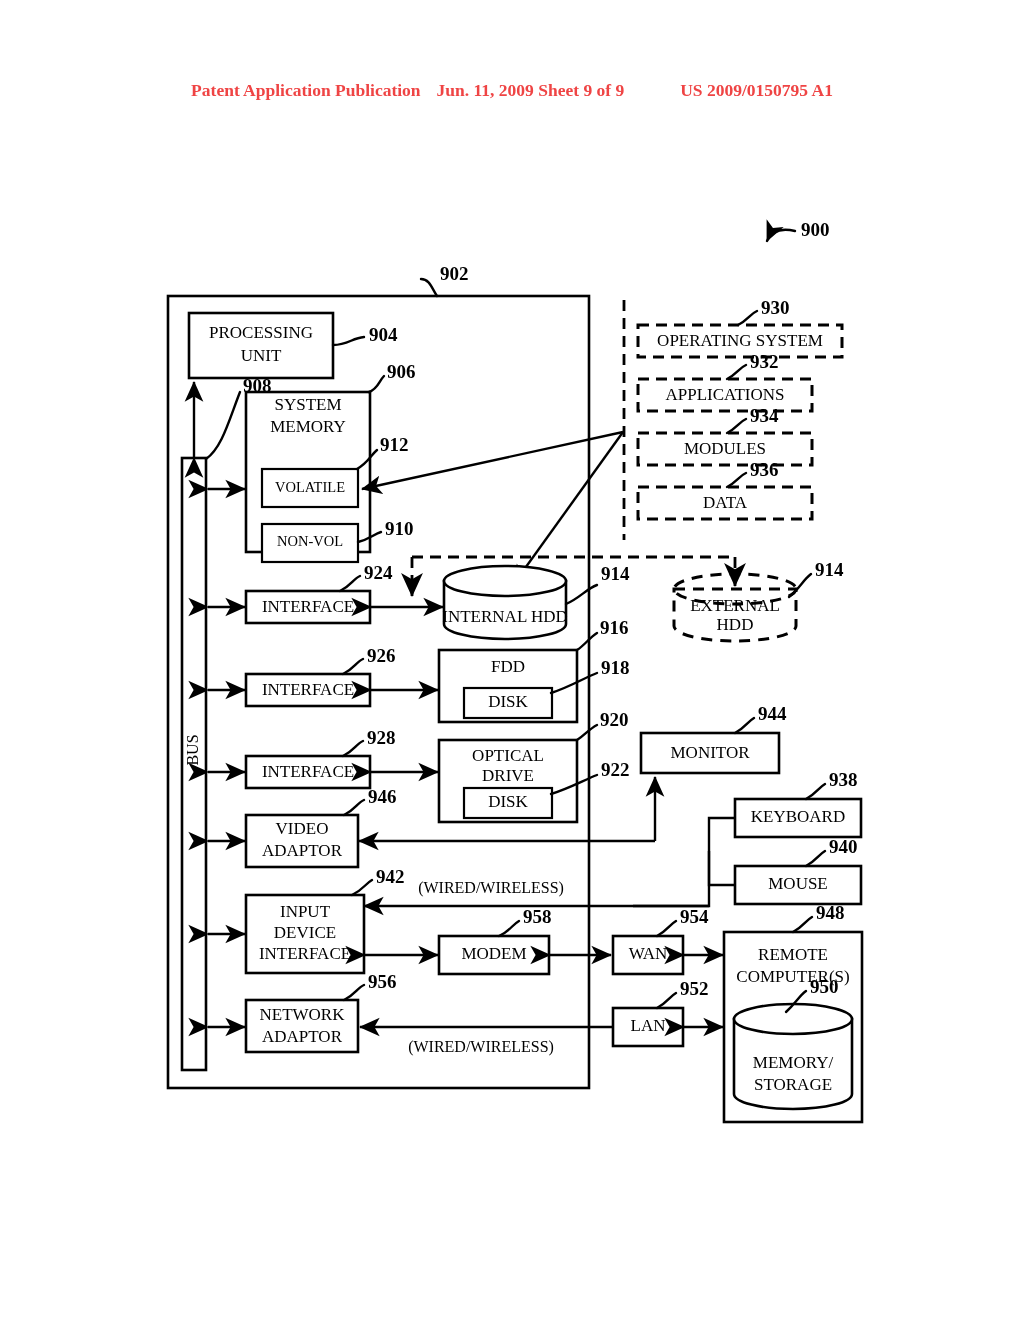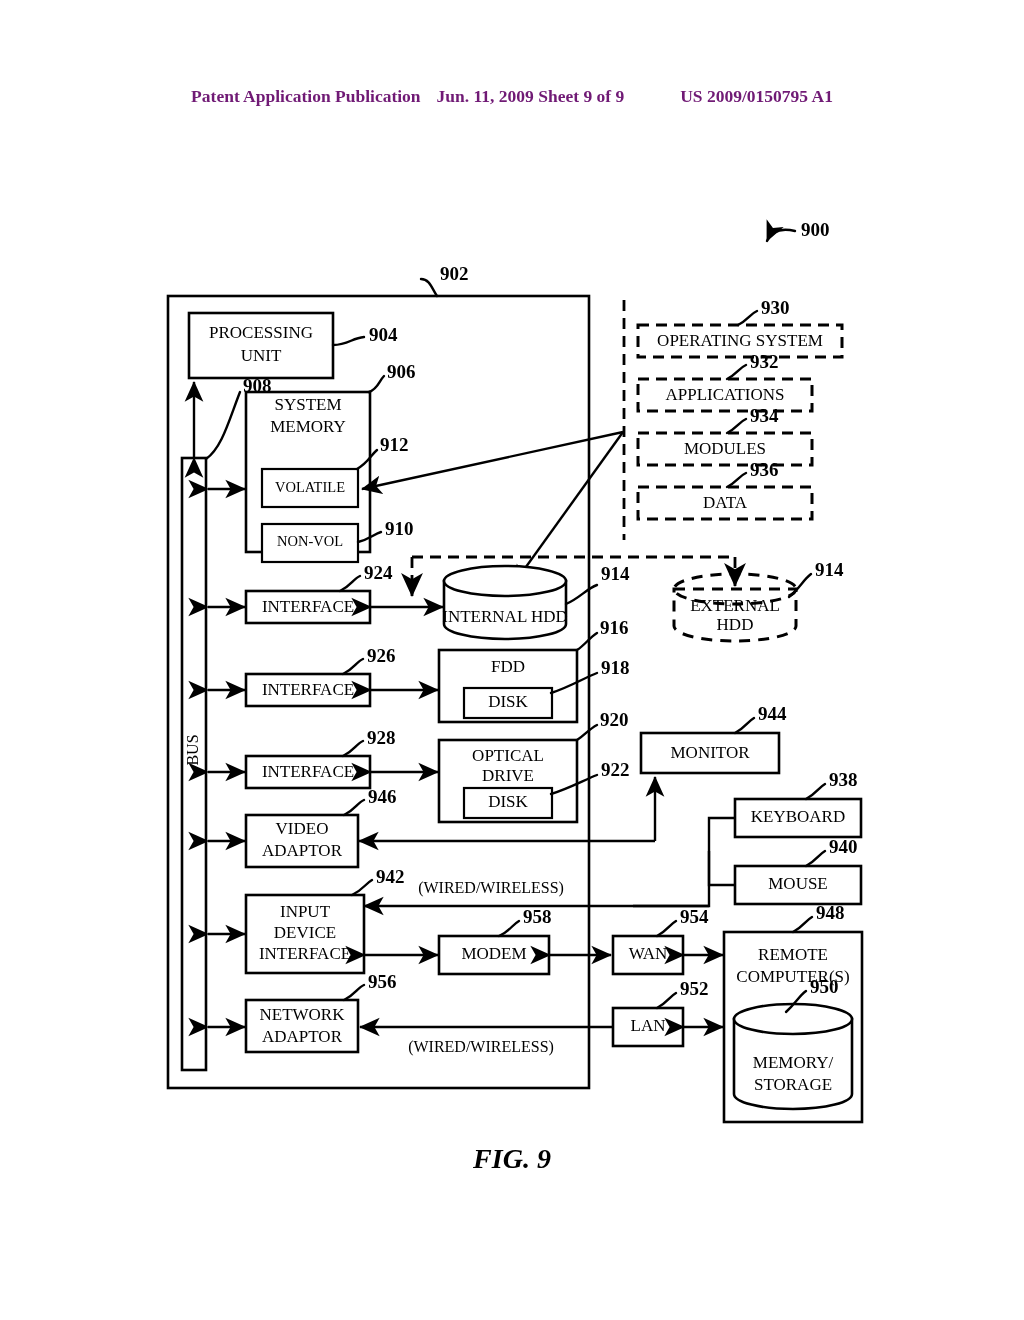--- a/index.html
+++ b/index.html
@@ -12,30 +12,30 @@
     width: 1024px;
     height: 1320px;
     background: #ffffff;
     font-family: "Liberation Serif", serif;
     overflow: hidden;
   }
 
   
   #pub-header {
     position: absolute;
-    left: 0; top: 86px;
+    left: 0; top: 80px;
     width: 1024px;
     display: flex;
     justify-content: center;
     align-items: baseline;
     font-family: "Liberation Serif", serif;
     font-weight: bold;
     font-size: 17.5px;
     letter-spacing: 0px;
-    color: #701a75;
+    color: #ef4444;
     white-space: nowrap;
   }
   #pub-header .h-pub   { }
   #pub-header .h-date  { margin-left: 16px; }
   #pub-header .h-num   { margin-left: 56px; }
 
   
   #fig-caption {
     position: absolute;
     left: 0; top: 1143px;
@@ -148,21 +148,20 @@
 <body>
 
 <div id="page">
 
   <div id="pub-header">
     <span class="h-pub">Patent Application Publication</span>
     <span class="h-date">Jun. 11, 2009  Sheet 9 of 9</span>
     <span class="h-num">US 2009/0150795 A1</span>
   </div>
 
-  <div id="fig-caption">FIG. 9</div>
 
   <svg id="fig-svg" viewBox="0 0 1024 1320">
     <defs>
       <marker id="ah" markerWidth="9" markerHeight="9" refX="8.2" refY="4.5" orient="auto" markerUnits="strokeWidth">
         <path d="M0,0.6 L8.6,4.5 L0,8.4 L2.2,4.5 Z" fill="#000"></path>
       </marker>
       <marker id="ahd" markerWidth="9" markerHeight="9" refX="8.2" refY="4.5" orient="auto" markerUnits="strokeWidth">
         <path d="M0,0.6 L8.6,4.5 L0,8.4 L2.2,4.5 Z" fill="#000"></path>
       </marker>
       <marker id="ahbig" markerWidth="8" markerHeight="8" refX="7.4" refY="4" orient="auto" markerUnits="strokeWidth">

